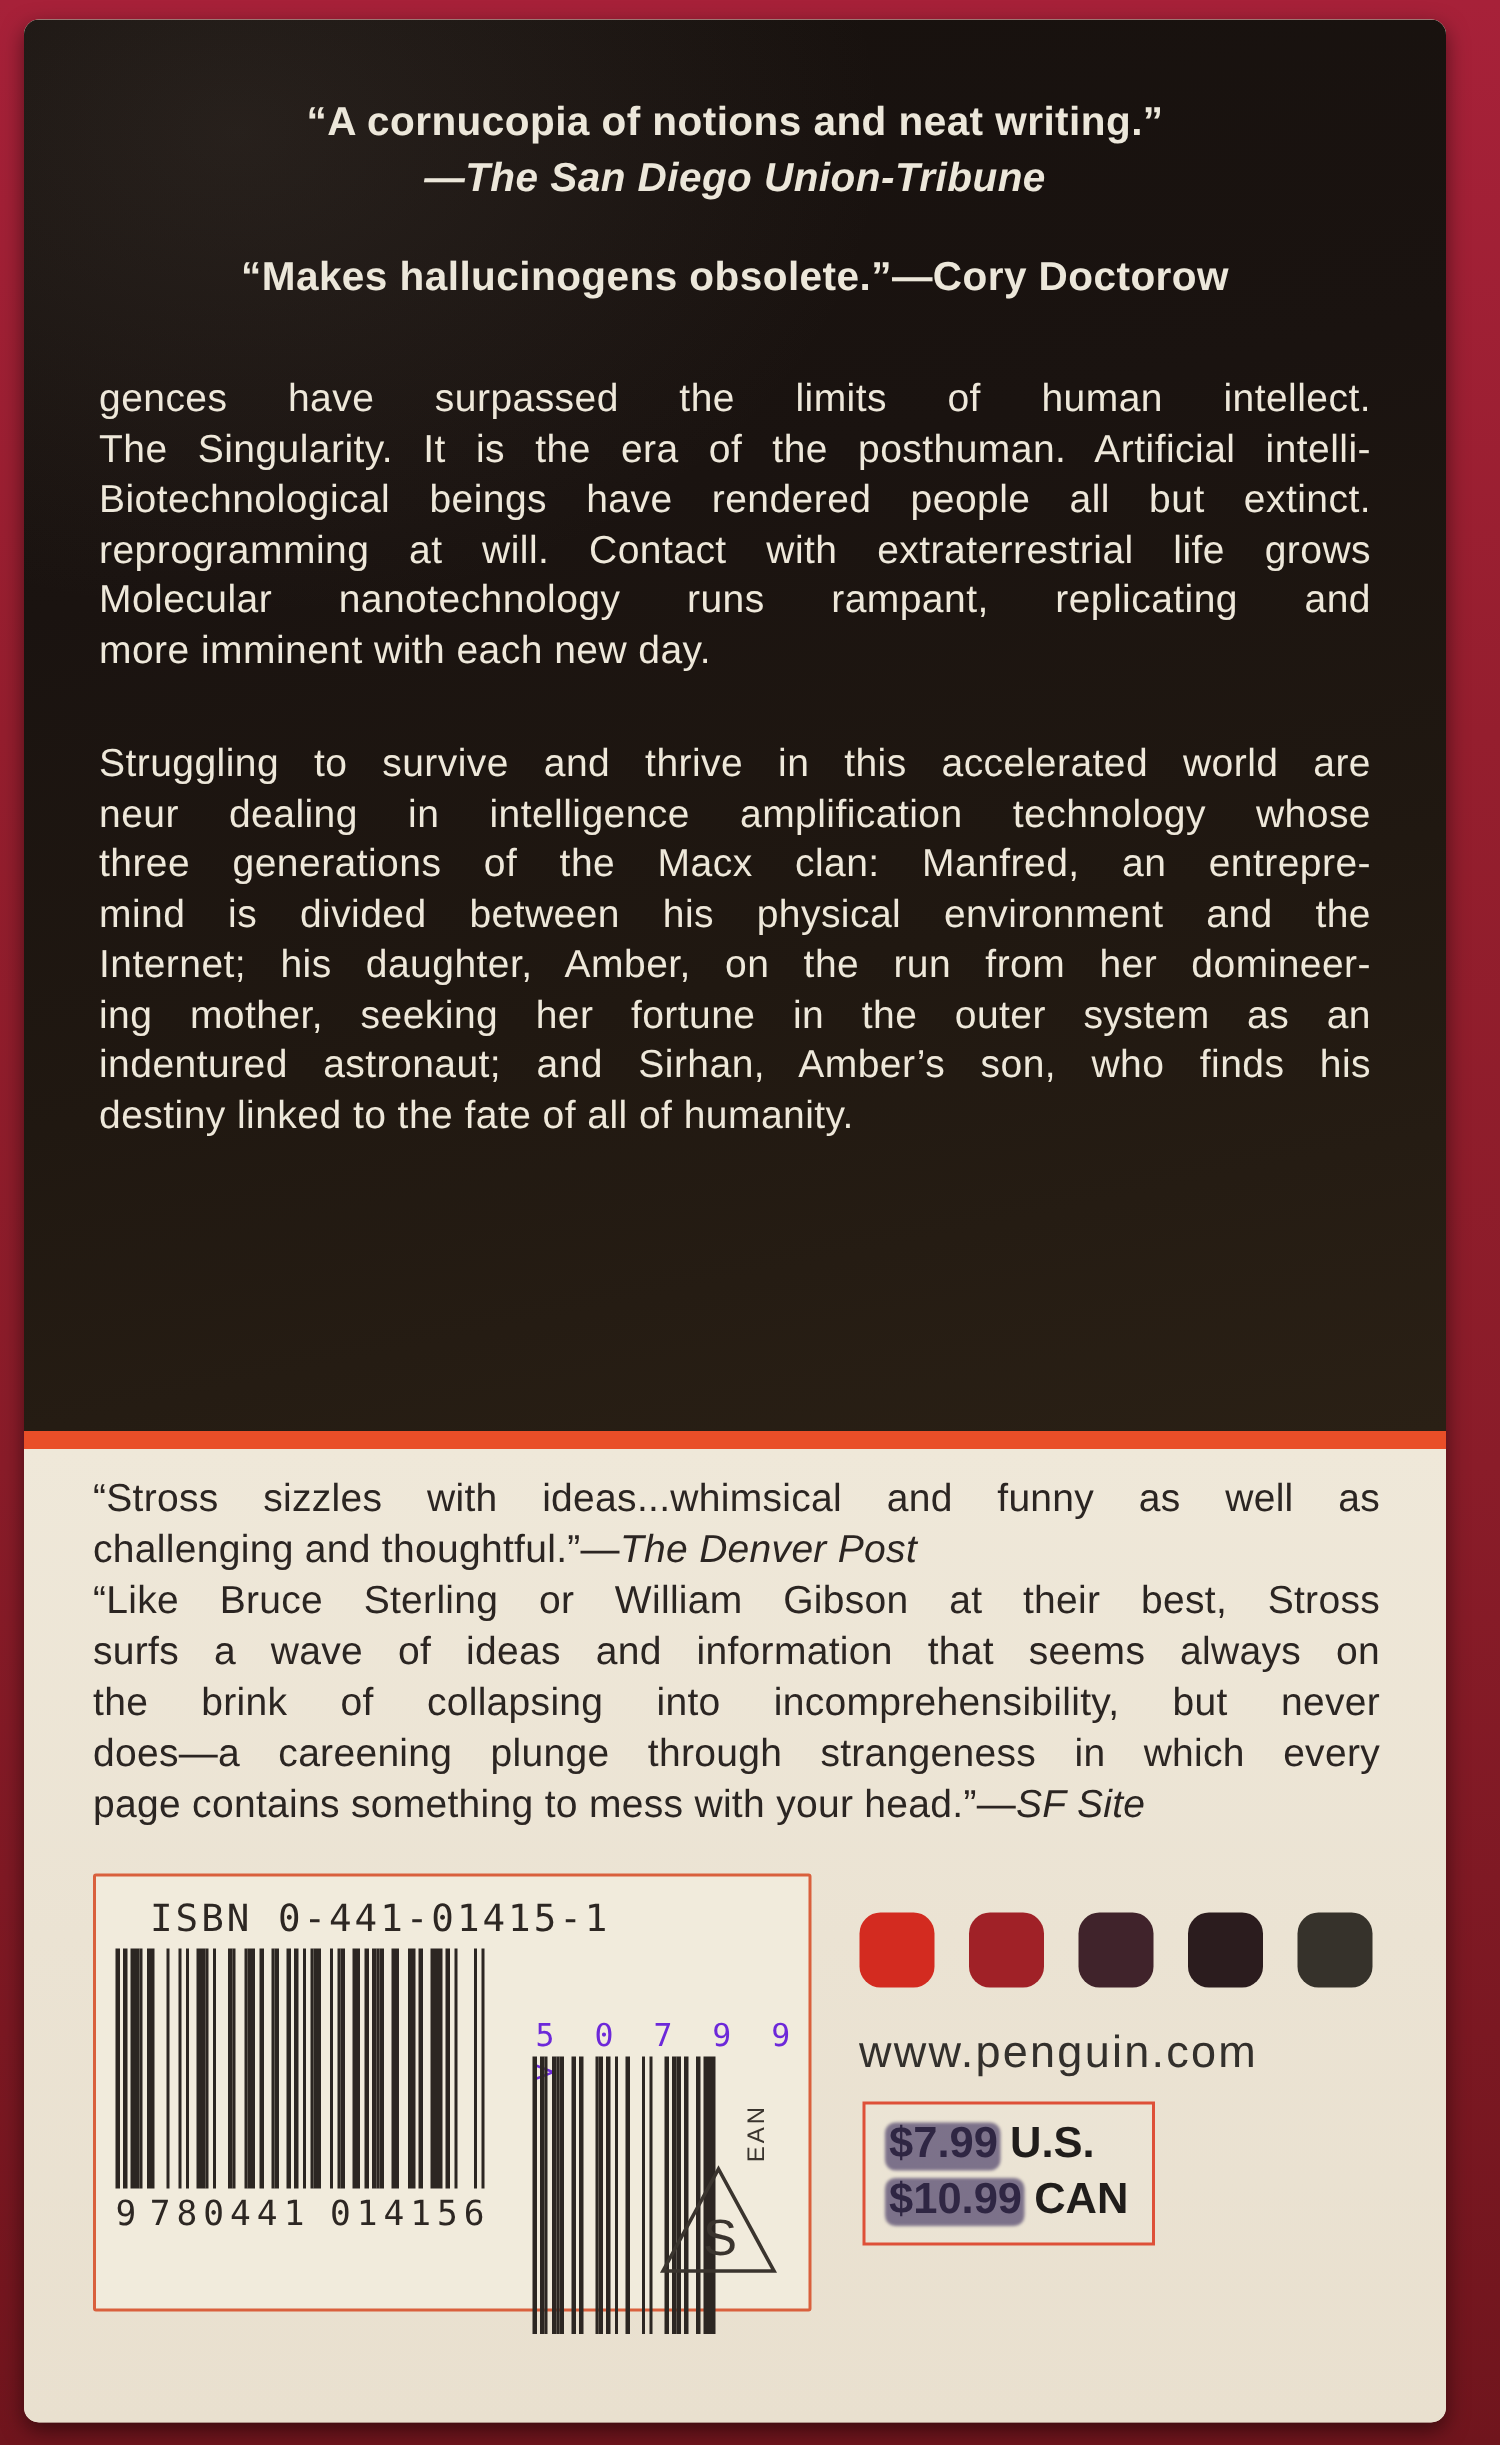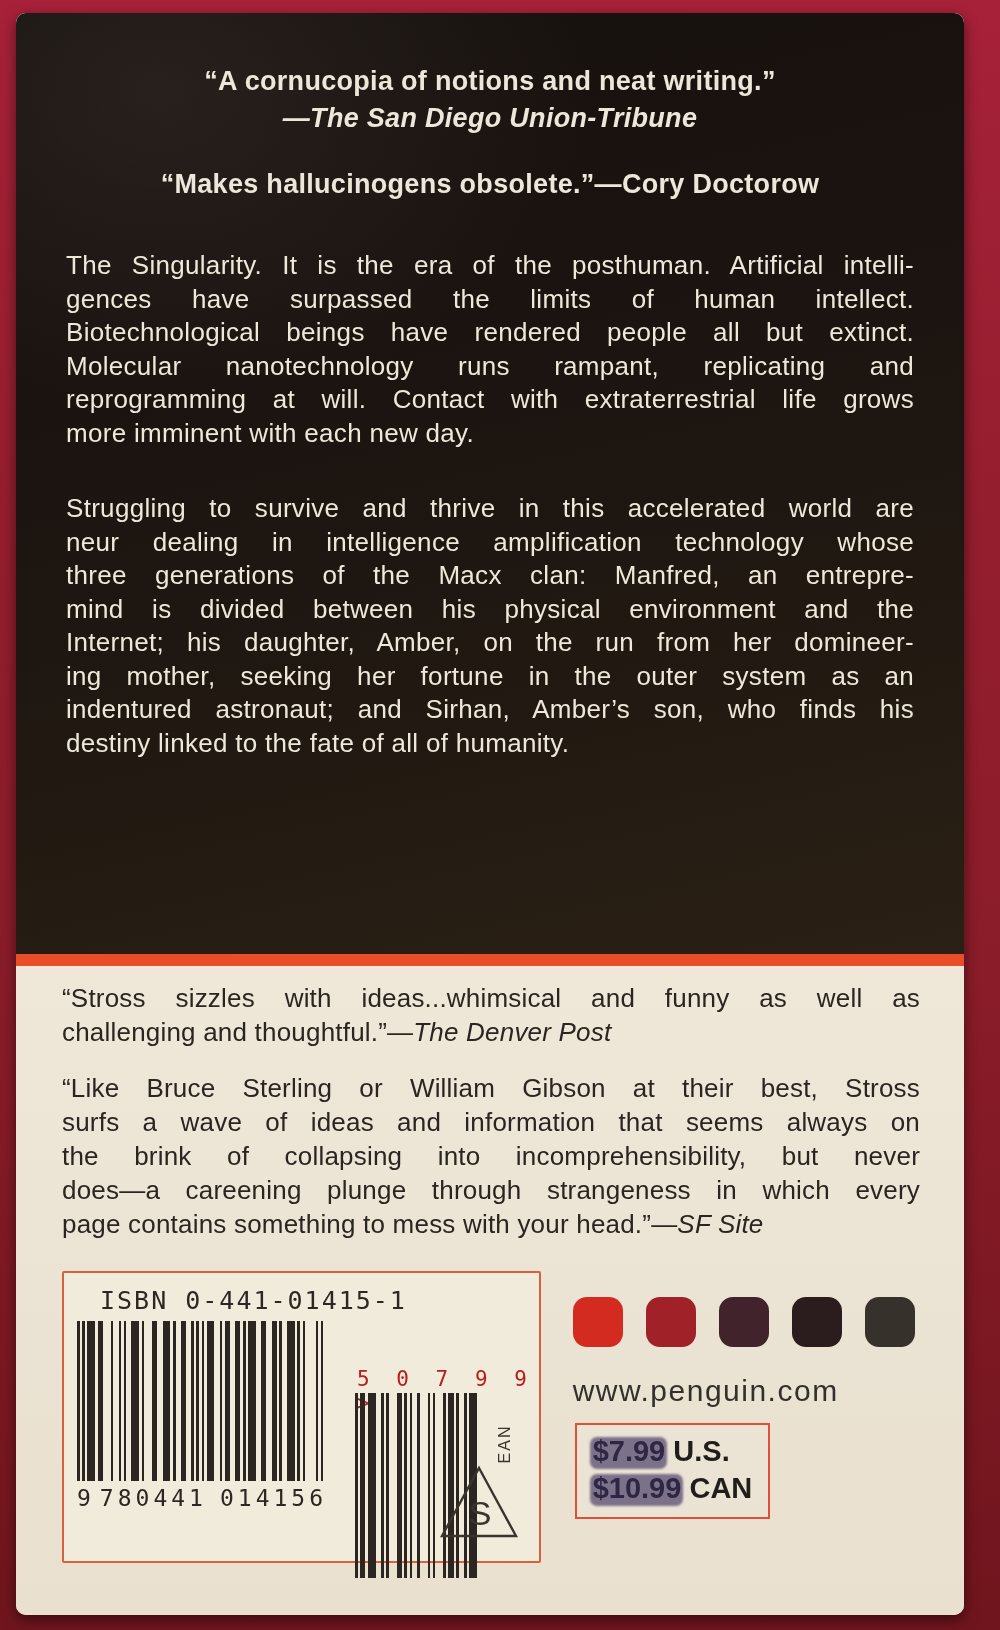--- a/index.html
+++ b/index.html
@@ -20,39 +20,39 @@
   .p1{margin-top:46px;} .p2{margin-top:42px;} .p3{margin-top:40px;}
   .jl{text-align:justify;text-align-last:justify;}
   .ll{text-align:left;}
   
   .stripe{height:12px;width:100%;}
   
   .cover-cream{flex:1;box-sizing:border-box;padding:15px 44px 0 46px;color:#2b2522;
     background:linear-gradient(180deg,#efe8d9 0%,#ebe3d3 50%,#e9e0cf 100%);}
   .bq{font-size:26px;line-height:34px;font-weight:normal;letter-spacing:.2px;}
   .bq .src{font-style:italic;}
-  .bq2{margin-top:22px;}
+  .bq2{}
   
   .bottom-row{display:flex;margin-top:30px;}
   .barcode-panel{position:relative;width:496px;height:292px;box-sizing:border-box;
     margin-left:0px;border:2px solid #d9603d;background:#f1ebdc;border-radius:2px;}
   .isbn-label{font-family:"DejaVu Sans Mono",monospace;font-size:25px;letter-spacing:2px;
     color:#2d2723;margin:13px 0 0 36px;}
   .codes-row{display:flex;align-items:flex-start;margin:6px 0 0 13px;}
   .ean-col{display:flex;flex-direction:column;}
   .bars{font-size:0;white-space:nowrap;height:160px;}
   .bars span{vertical-align:top;}
   .main-digits{display:flex;align-items:flex-end;height:30px;
     font-family:"DejaVu Sans Mono",monospace;font-size:23px;color:#2d2723;}
   .main-digits .d9{margin-right:9px;}
   .main-digits .grp{letter-spacing:4px;}
   .main-digits .gap{width:13px;}
   .supp-col{display:flex;flex-direction:column;margin-left:28px;margin-top:46px;}
   .supp-digits{font-family:"DejaVu Sans Mono",monospace;font-size:21px;letter-spacing:7px;
-    color:#b91c1c;height:26px;margin-left:2px;}
+    color:#6d28d9;height:26px;margin-left:2px;}
   .supp-bars{height:185px;}
   .ean-mark{position:absolute;right:8px;bottom:22px;width:92px;height:96px;}
   .ean-rot{position:absolute;top:-8px;right:6px;font-size:16px;letter-spacing:2px;color:#3a342e;
     transform:rotate(-90deg);transform-origin:center;}
   .ean-mark svg{position:absolute;left:0;bottom:0;}
   
   .pub-col{margin-left:32px;width:360px;}
   .swatches{display:flex;gap:23px;margin-top:26px;}
   .swatch{width:50px;height:50px;border-radius:14px;}
   .website{margin-top:27px;font-size:30px;letter-spacing:1.5px;color:#33302c;}
@@ -72,25 +72,25 @@
     <div class="cover-black">
       <div class="tq">
         <div>“A cornucopia of notions and neat writing.”</div>
         <div class="att">—The San Diego Union-Tribune</div>
       </div>
       <div class="tq quote2">
         <span>“Makes hallucinogens obsolete.”</span><span>—Cory Doctorow</span>
       </div>
 
       <div class="para p1">
+        <div class="jl">gences have surpassed the limits of human intellect.</div>
         <div class="jl">The Singularity. It is the era of the posthuman. Artificial intelli-</div>
-        <div class="jl">gences have surpassed the limits of human intellect.</div>
         <div class="jl">Biotechnological beings have rendered people all but extinct.</div>
+        <div class="jl">reprogramming at will. Contact with extraterrestrial life grows</div>
         <div class="jl">Molecular nanotechnology runs rampant, replicating and</div>
-        <div class="jl">reprogramming at will. Contact with extraterrestrial life grows</div>
         <div class="ll">more imminent with each new day.</div>
       </div>
 
       <div class="para p2">
         <div class="jl">Struggling to survive and thrive in this accelerated world are</div>
         <div class="jl">neur dealing in intelligence amplification technology whose</div>
         <div class="jl">three generations of the Macx clan: Manfred, an entrepre-</div>
         <div class="jl">mind is divided between his physical environment and the</div>
         <div class="jl">Internet; his daughter, Amber, on the run from her domineer-</div>
         <div class="jl">ing mother, seeking her fortune in the outer system as an</div>

